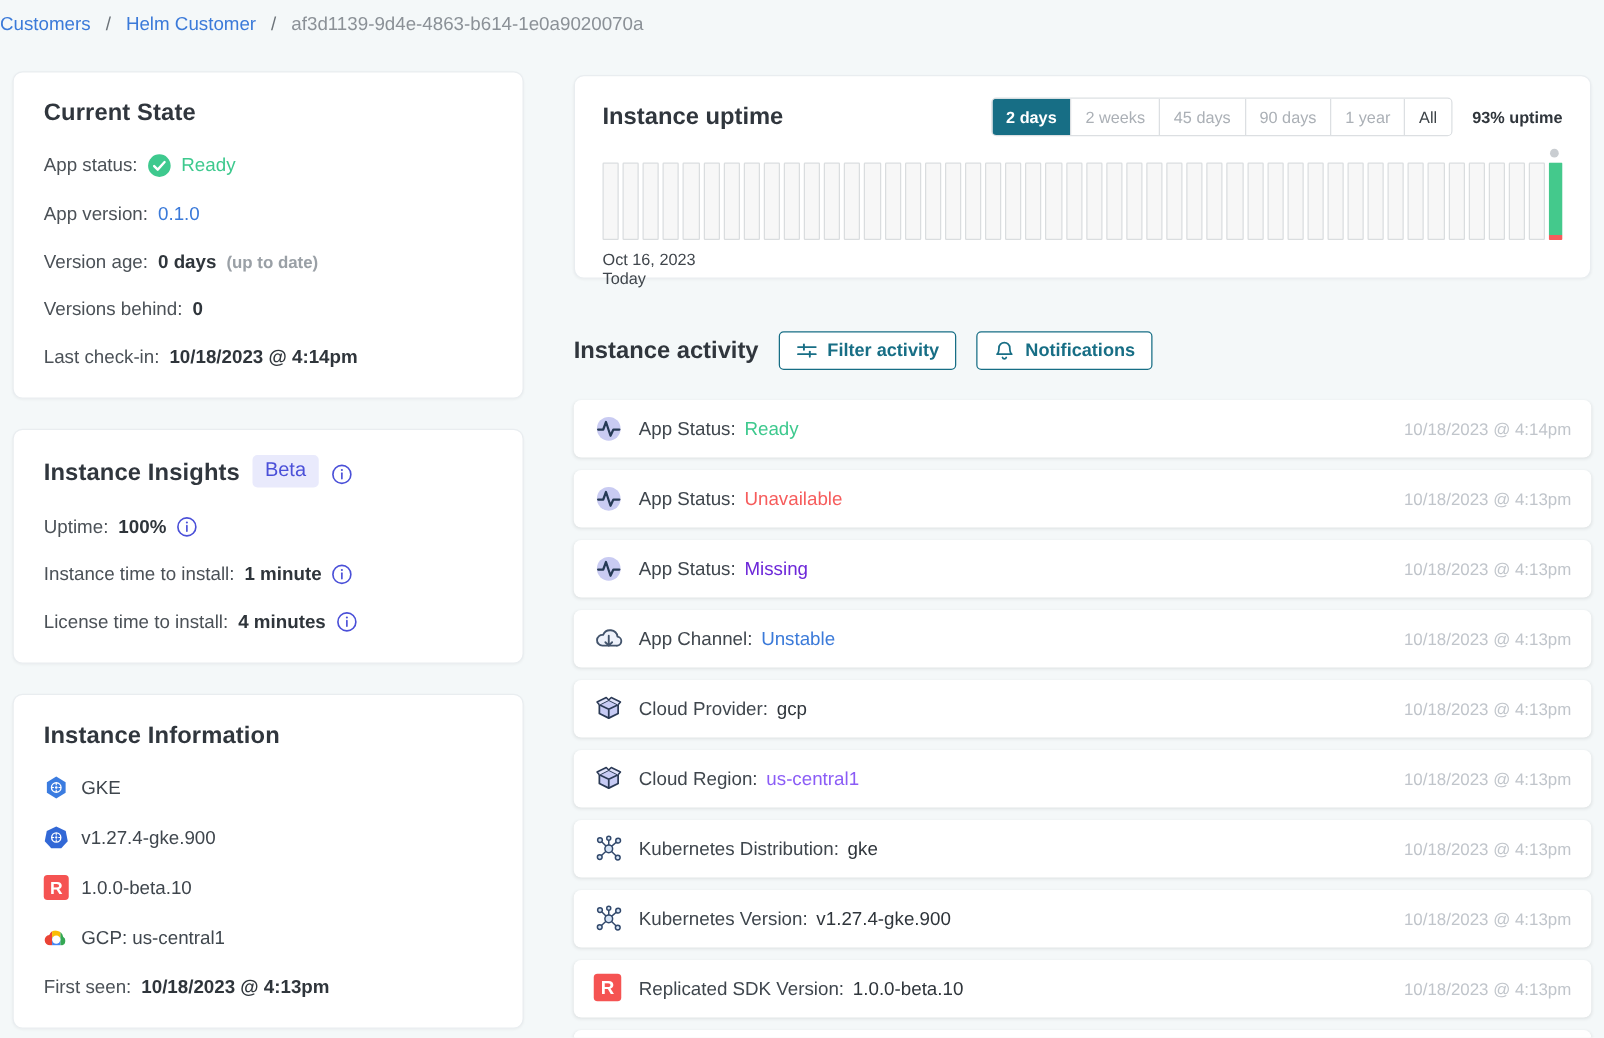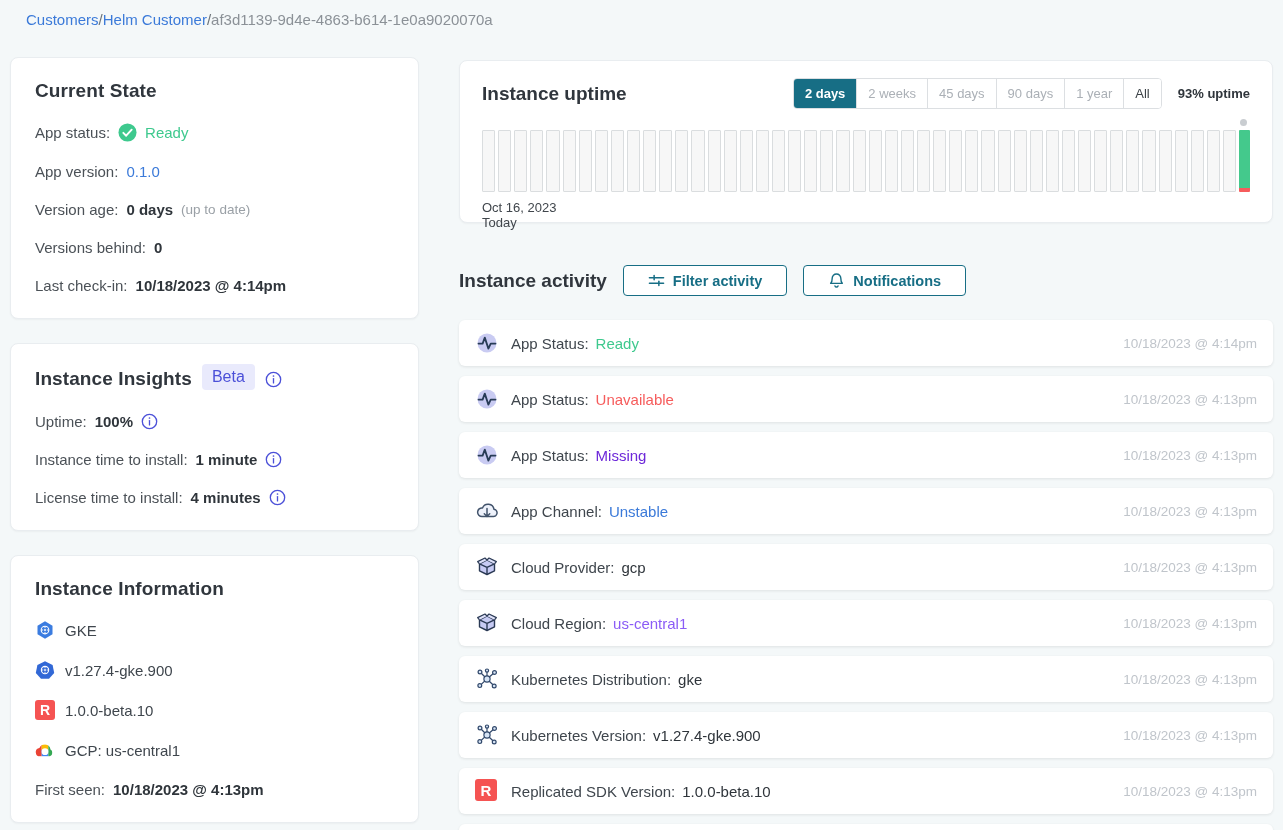--- a/index.html
+++ b/index.html
@@ -4,36 +4,36 @@
 <style>
   * { margin:0; padding:0; box-sizing:border-box; }
   html,body { width:1283px; height:830px; overflow:hidden; }
   body {
     position:relative;
     background:#f4f8f9;
     font-family:"Liberation Sans", sans-serif;
     color:#3f464d;
   }
   
-  .breadcrumb { position:absolute; left:26px; top:11px; font-size:15px; display:flex; gap:0; align-items:center; }
+  .breadcrumb { position:absolute; left:0; top:11px; font-size:15px; display:flex; gap:12px; align-items:center; }
   .breadcrumb a { color:#3b7ad9; text-decoration:none; cursor:pointer; }
   .breadcrumb .sep { color:#6b7278; }
   .breadcrumb .current { color:#8b9197; }
 
   
   .card {
     background:#fff; border:1px solid #e9edf0; border-radius:8px;
     box-shadow:0 1px 2px rgba(0,0,0,.04);
   }
   .left-col { position:absolute; left:10px; top:57px; width:409px; display:flex; flex-direction:column; gap:24px; }
   .left-col .card { padding:22px 24px 24px 24px; }
   .card-title { font-size:19px; font-weight:700; color:#30363d; letter-spacing:.1px; }
   .kv-row { margin-top:21px; font-size:15px; color:#4b5157; display:flex; align-items:center; gap:8px; flex-wrap:nowrap; }
   .kv-val { font-weight:700; color:#2f353b; }
-  .kv-note { color:#9aa0a6; font-size:13.5px; }
+  .kv-note { color:#9aa0a6; font-size:13.5px;font-weight:bold; }
   .link { color:#3b7ad9; cursor:pointer; }
   .green-text { color:#3ec98e; }
 
   .badge-beta {
     background:#e9eafc; color:#4b50d8; font-size:16px; font-weight:400;
     padding:4px 10px; border-radius:4px; margin-left:10px; position:relative; top:-2px;
   }
   .info-ic { display:inline-flex; width:17px; height:17px; cursor:pointer; flex:none; }
   .title-row { display:flex; align-items:center; }
   .title-row .info-ic { margin-left:10px; }
@@ -62,21 +62,21 @@
   .bar.current { border:none; display:flex; flex-direction:column; overflow:hidden; }
   .bar.current .seg-up { flex:1; }
   .chart-labels { display:flex; justify-content:space-between; font-size:13px; color:#40464c; margin-top:8px;flex-direction:column; }
 
   
   .activity-header { position:absolute; left:459px; top:265px; display:flex; align-items:center; gap:16px; }
   .activity-title { font-size:19px; font-weight:700; color:#30363d; }
   .act-btn {
     font-family:inherit; display:inline-flex; align-items:center; gap:8px;
     border:1px solid #176e85; color:#176e85; background:#fff; border-radius:4px;
-    font-size:14.5px; font-weight:700; padding:6px 24px; cursor:pointer;
+    font-size:14.5px; font-weight:700; padding:6px 13px; cursor:pointer;
   }
   .act-btn + .act-btn { margin-left:0; }
   .btn-ic { width:17px; height:17px; display:inline-flex; }
 
   .activity-list { position:absolute; left:459px; top:320px; width:814px; }
   .activity-row {
     height:46px; background:#fff; border-radius:6px; margin-bottom:10px;
     box-shadow:0 1px 3px rgba(0,0,0,.09); display:flex; align-items:center;
     padding:0 16px; font-size:15px; cursor:pointer;
   }

